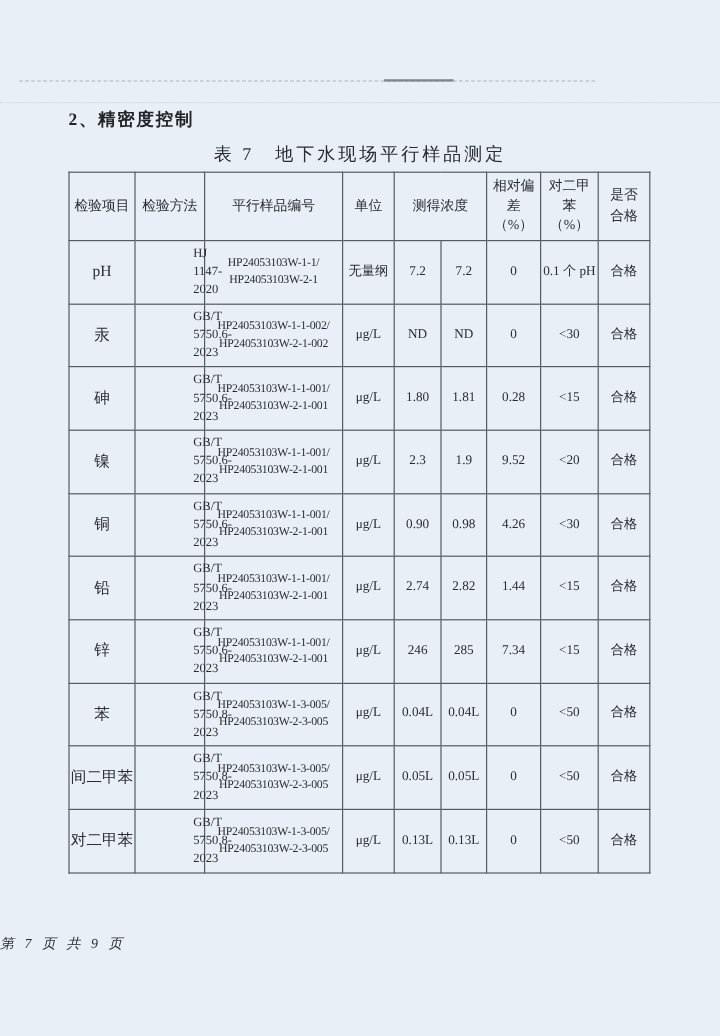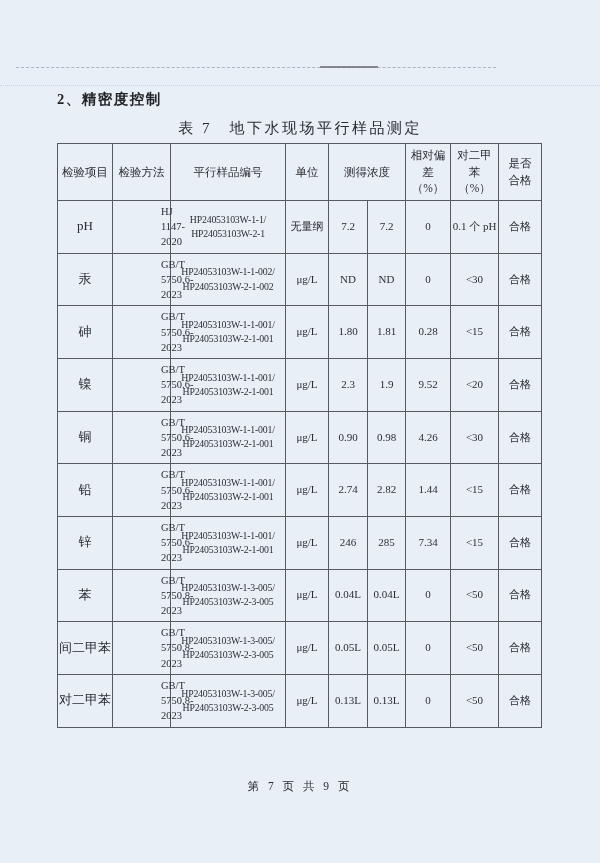--- a/index.html
+++ b/index.html
@@ -55,22 +55,23 @@
   }
   .data-table td { font-size: 11px; height: 39px; }
   .data-table td:nth-child(3) {
     font-size: 9.8px; letter-spacing: -0.2px;
   }
   .data-table td:nth-child(1) { font-size: 13px; }
   .data-table td:nth-child(2) { font-size: 10.5px; padding-left: 48px; }
 
   .footer {
     position: absolute; top: 779px; left: 0; width: 600px;
-    text-align: center; font-size: 11.5px; letter-spacing: 3px;
+    text-align: left; font-size: 11.5px; letter-spacing: 3px;
     color: #2b2d31;
+    font-style: italic;
   }
 </style>
 </head>
 <body>
 
 <div class="page">
 
   <div class="artifact-line-1"></div>
   <div class="artifact-line-1b"></div>
   <div class="artifact-line-2"></div>

